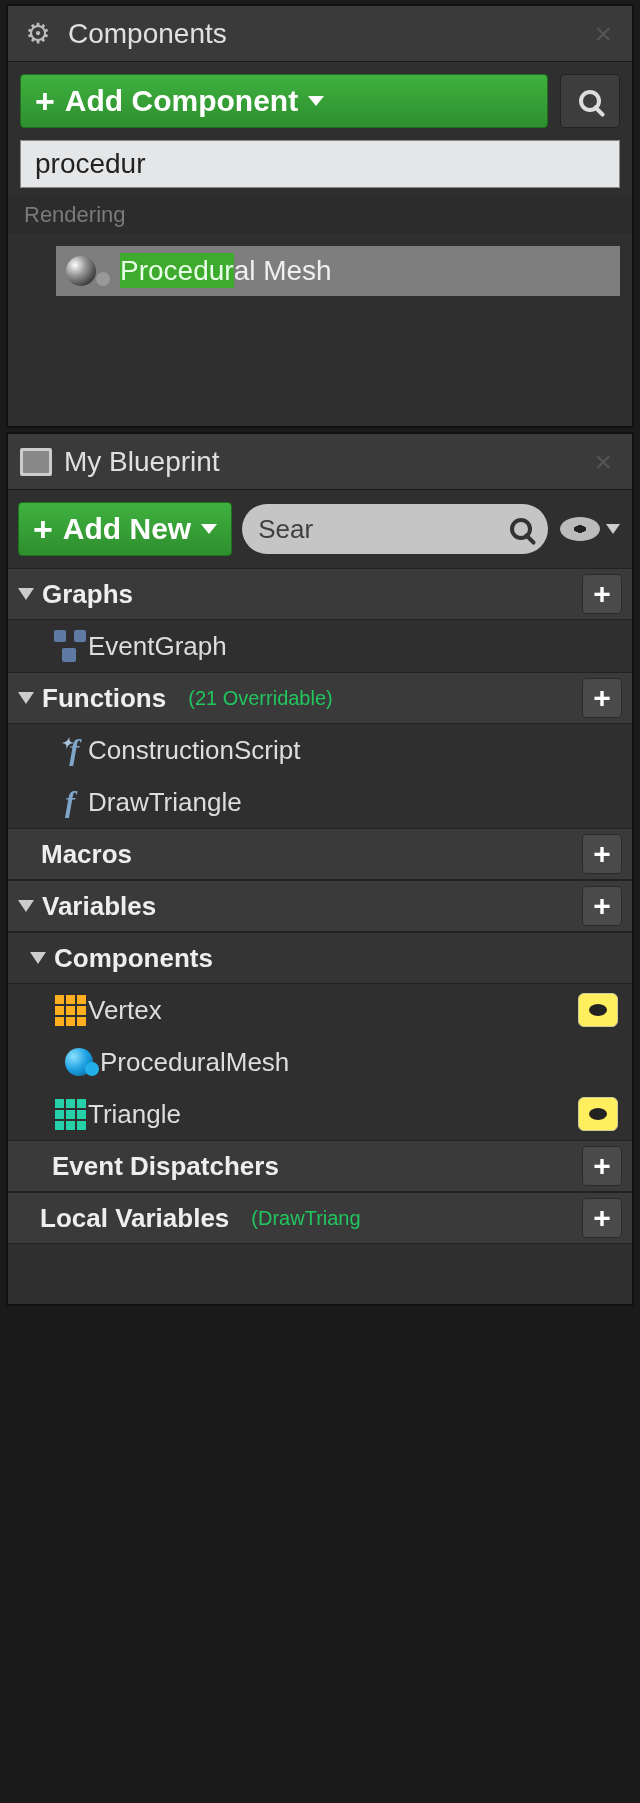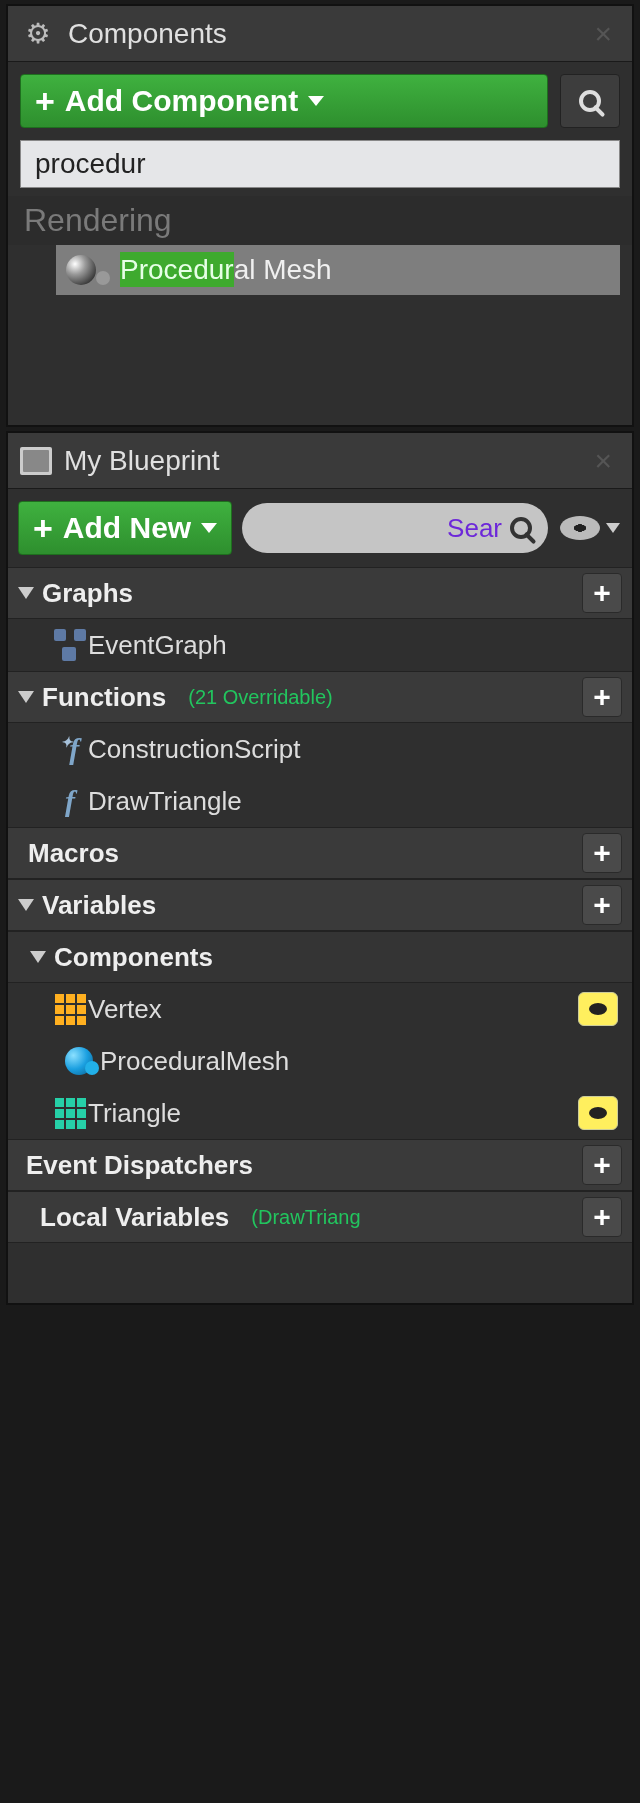--- a/index.html
+++ b/index.html
@@ -89,26 +89,26 @@
     width:100%;
     height:48px;
     background:#e5e6e8;
     border:1px solid #888;
     font-size:28px;
     padding:0 14px;
     color:#222;
   }
   .cat-header {
     padding:6px 16px;
-    font-size:32px;
+    font-size:22px;
     color:#7a7a7a;
     background:#2c2c2c;
   }
   .comp-result {
-    margin:0 12px 10px 48px;
+    margin:12px 12px 10px 48px;
     height:50px;
     background:#7e7e7e;
     display:flex;align-items:center;
     padding:0 10px;
     gap:10px;
   }
   .comp-result .sphere {
     width:30px;height:30px;border-radius:50%;
     background: radial-gradient(circle at 30% 30%, #fff, #999 35%, #333 80%);
   }
@@ -129,21 +129,21 @@
   .pill-search {
     background:#c5c5c5;
     border-radius:26px;
     height:50px;
     flex:1;
     display:flex;align-items:center;
     padding:0 16px;
     gap:8px;
     min-width:0;
   }
-  .pill-search .ph {font-size:26px;color:#6d28d9;flex:1;overflow:hidden;text-align:right;}
+  .pill-search .ph {font-size:26px;color:#404040;flex:1;overflow:hidden;}
   .pill-search .mag-icon{border-color:#333;}
   .pill-search .mag-icon::after{background:#333;}
   .eye-btn {
     width:64px;height:44px;display:flex;align-items:center;justify-content:center;
   }
   .eye-shape{
     width:40px;height:24px;
     background:radial-gradient(ellipse 50% 50% at 50% 50%, #222 0 30%, #bbb 31% 100%);
     border-radius:50%/50%;
     position:relative;
@@ -282,21 +282,21 @@
       </div>
     <span class="lbl">ConstructionScript</span>
   </div>
   <div class="item">
     <div class="icon-box">
         <span class="fn-icon">f</span>
       </div>
     <span class="lbl">DrawTriangle</span>
   </div>
 
-  <div class="section noarrow" style="padding-left:20px;">
+  <div class="section noarrow" style="padding-left:33px;">
     <span class="sec-title">Macros</span>
     <div class="plus-btn">+</div>
   </div>
 
   <div class="section">
     <div class="arrow"></div>
     <span class="sec-title">Variables</span>
     <div class="plus-btn">+</div>
   </div>
 
@@ -343,21 +343,21 @@
           <span></span>
           <span></span>
         </div>
     </div>
     <span class="lbl">Triangle</span>
     <div class="eye-small">
         <div class="pupil"></div>
       </div>
   </div>
 
-  <div class="section noarrow" style="padding-left:18px;text-align:right;">
+  <div class="section noarrow" style="padding-left:44px;text-align:right;">
     <span class="sec-title">Event Dispatchers</span>
     <div class="plus-btn">+</div>
   </div>
 
   <div class="section noarrow" style="padding-left:32px;">
     <span class="sec-title">Local Variables</span>
     <span class="sec-note">(DrawTriang</span>
     <div class="plus-btn">+</div>
   </div>
   <div class="spacer-bottom"></div>

